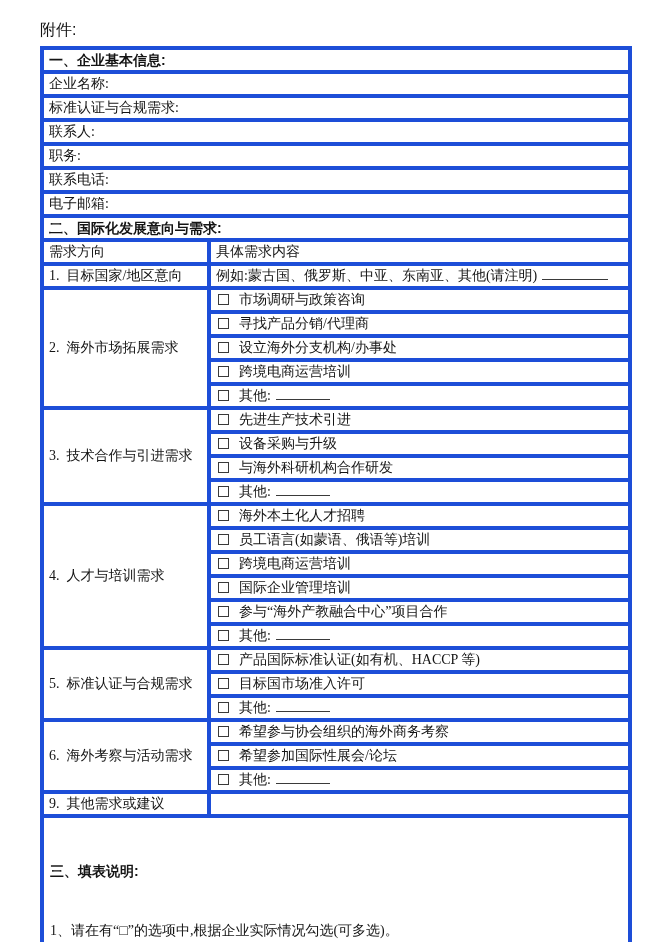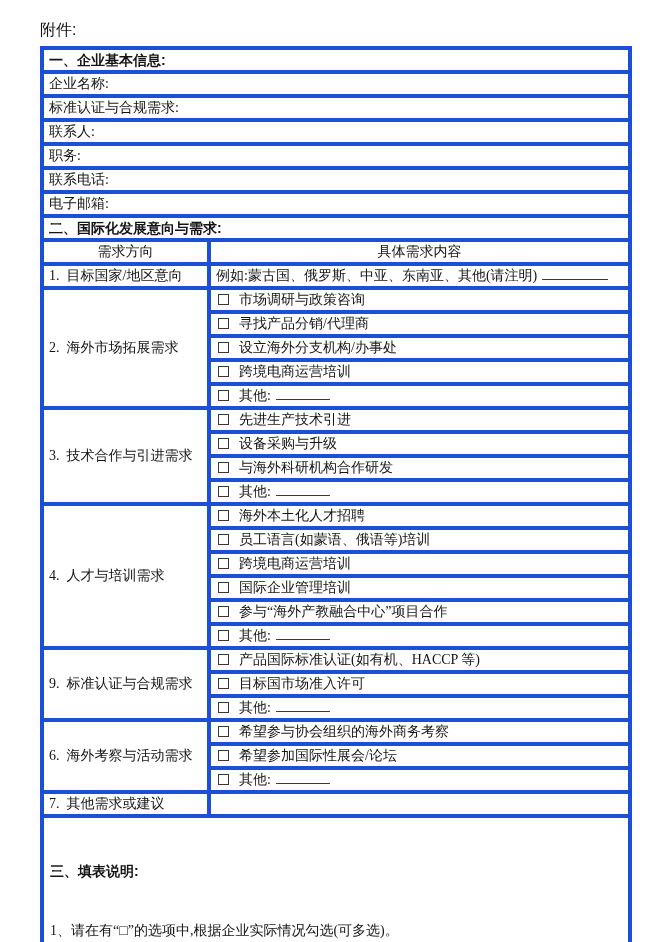--- a/index.html
+++ b/index.html
@@ -29,21 +29,21 @@
   td {
     border: 4px solid #1d4ed8;
     font-size: 14px; height: 22px; line-height: 20px;
     padding: 0 5px; overflow: hidden; white-space: pre-wrap;
     vertical-align: middle;
   }
   td.section-td {
     font-family: "Liberation Sans", sans-serif;
     font-weight: bold;
   }
-  td.hdr { text-align: center; }
+  td.hdr { text-align: left; }
   td.dir { vertical-align: middle; }
   .cb {
     display: inline-block; width: 11px; height: 11px;
     border: 1px solid #3a3a3a; background: #ffffff;
     margin: 0 10px 0 2px; vertical-align: -1px;
   }
   .uline {
     display: inline-block; width: 54px; height: 13px;
     border-bottom: 1px solid #3a3a3a; margin-left: 5px;
     vertical-align: baseline;
@@ -148,21 +148,21 @@
           <td><span class="cb"></span><span>国际企业管理培训</span></td>
         </tr>
     <tr>
           <td><span class="cb"></span><span>参与“海外产教融合中心”项目合作</span></td>
         </tr>
     <tr>
           <td><span class="cb"></span><span>其他:</span><span class="uline"></span></td>
         </tr>
 
     <tr>
-      <td class="dir" rowspan="3">9.  标准认证与合规需求</td>
+      <td class="dir" rowspan="3">5.  标准认证与合规需求</td>
       <td><span class="cb"></span><span>产品国际标准认证(如有机、HACCP 等)</span></td>
     </tr>
     <tr>
           <td><span class="cb"></span><span>目标国市场准入许可</span></td>
         </tr>
     <tr>
           <td><span class="cb"></span><span>其他:</span><span class="uline"></span></td>
         </tr>
 
     <tr>
@@ -170,21 +170,21 @@
       <td><span class="cb"></span><span>希望参与协会组织的海外商务考察</span></td>
     </tr>
     <tr>
           <td><span class="cb"></span><span>希望参加国际性展会/论坛</span></td>
         </tr>
     <tr>
           <td><span class="cb"></span><span>其他:</span><span class="uline"></span></td>
         </tr>
 
     <tr>
-      <td class="dir">7.  其他需求或建议</td>
+      <td class="dir">9.  其他需求或建议</td>
       <td></td>
     </tr>
 
     <tr>
       <td colspan="2" class="notes-td">
         <div class="notes-heading">三、填表说明:</div>
         <div class="note-line">1、请在有“□”的选项中,根据企业实际情况勾选(可多选)。</div>
         
         
       </td>

